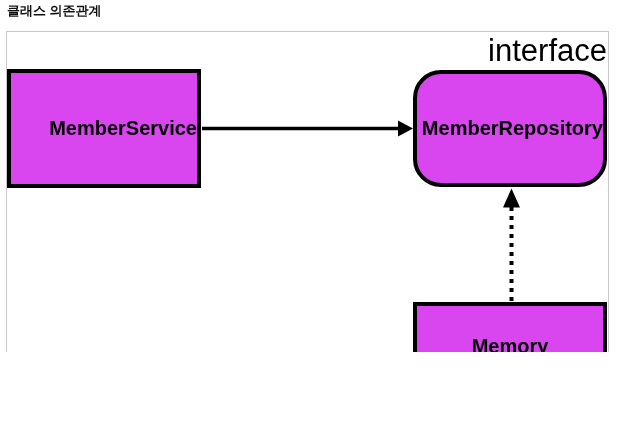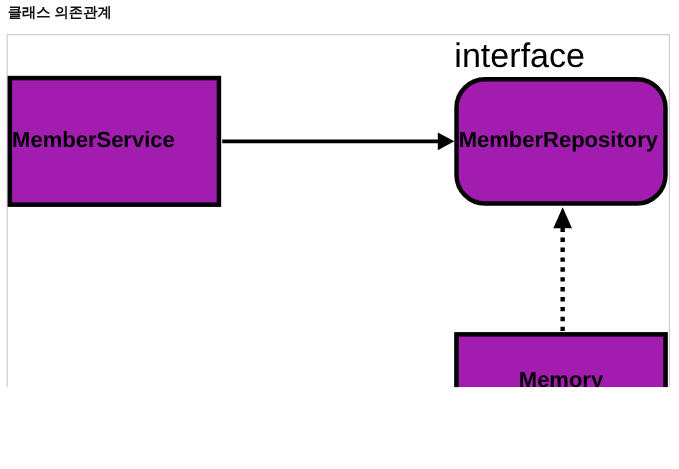--- a/index.html
+++ b/index.html
@@ -31,44 +31,44 @@
     top: 31px;
     width: 603px;
     height: 386px;
     border: 1px solid #c9c9c9;
     background: #ffffff;
     box-sizing: border-box;
   }
   .node {
     position: absolute;
     border: 4px solid #000000;
-    background: #a21caf;
+    background: #d946ef;
     box-sizing: border-box;
     display: flex;
     align-items: center;
-    justify-content: flex-start;
+    justify-content: flex-end;
     text-align: center;
     font-weight: bold;
     font-size: 20px;
     line-height: 1.25;
     color: #000000;
   }
   .node-member-service   { left: 7px;   top: 69px;  width: 194px; height: 119px; }
   .node-member-repository{ left: 413px; top: 70px;  width: 194px; height: 117px; border-radius: 28px; }
   .node-memory-member-repository { left: 413px; top: 302px; width: 194px; height: 113px; padding: 0 2px; }
   .stereotype-label {
     position: absolute;
     left: 413px;
     top: 32px;
     width: 194px;
     height: 38px;
     font-size: 31px;
     font-weight: normal;
     color: #000000;
-    text-align: left;
+    text-align: right;
     line-height: 38px;
     white-space: nowrap;
   }
   .edge-layer {
     position: absolute;
     left: 0;
     top: 0;
     width: 617px;
     height: 426px;
     pointer-events: none;

